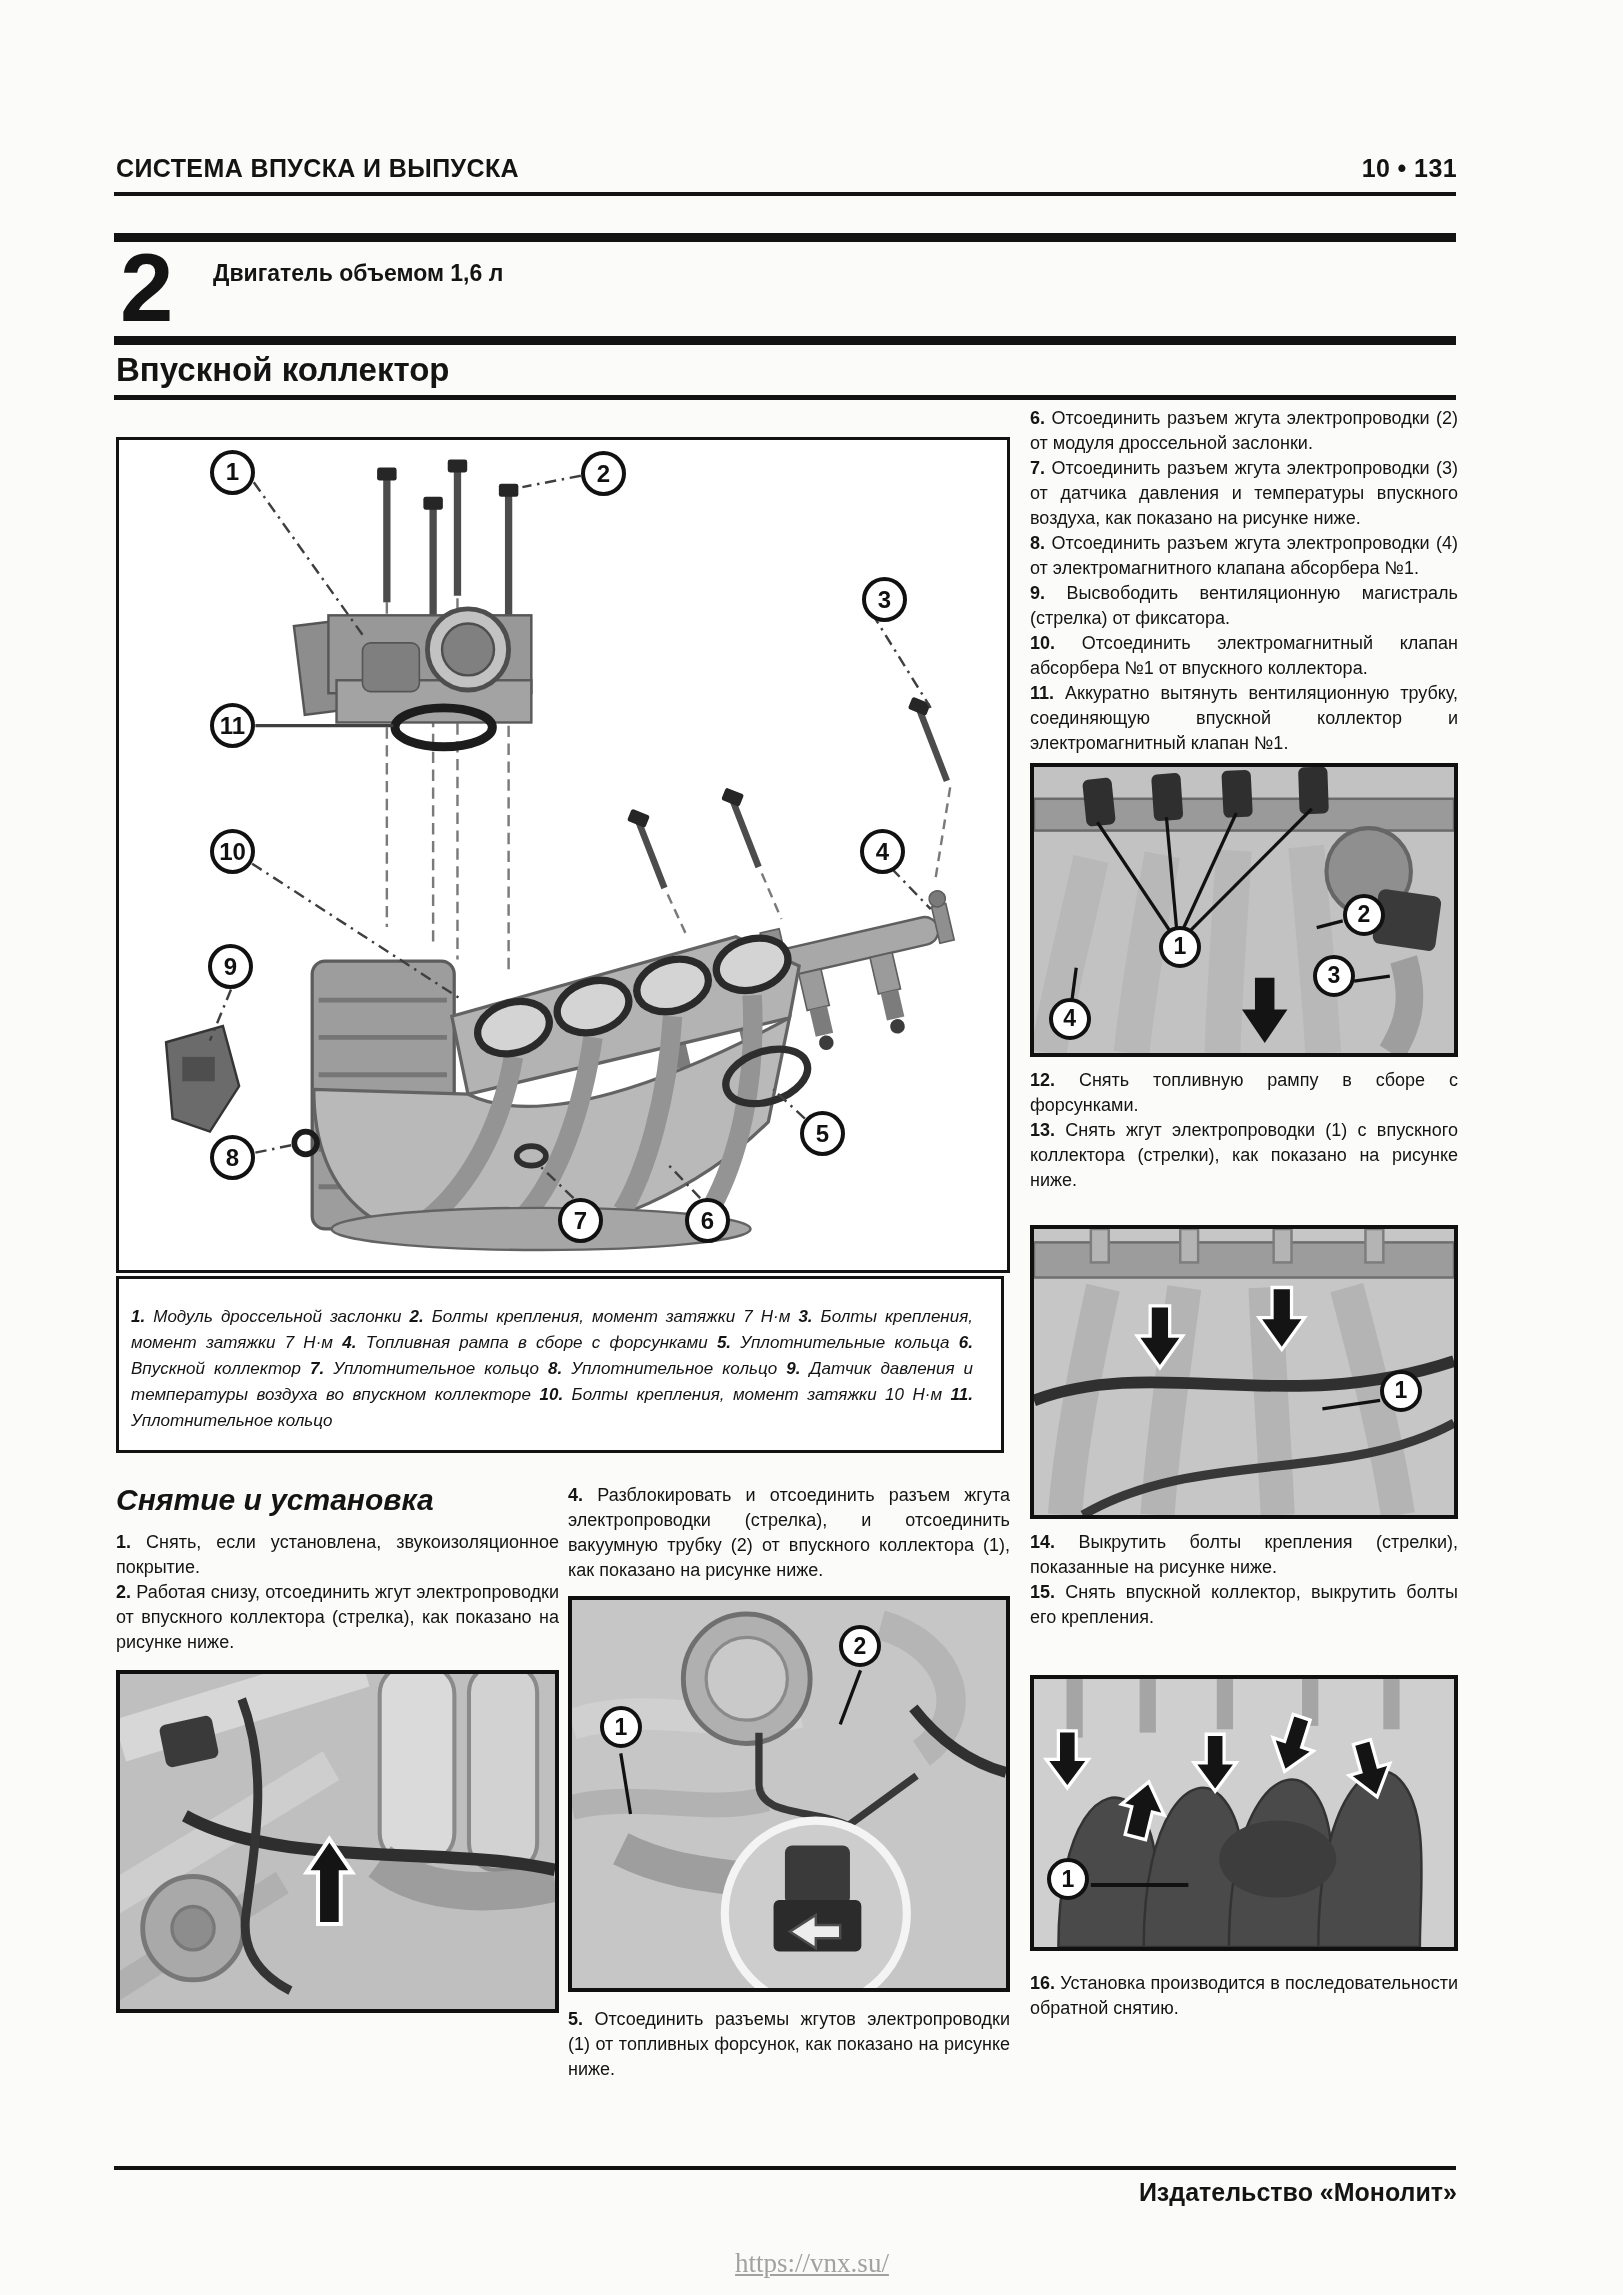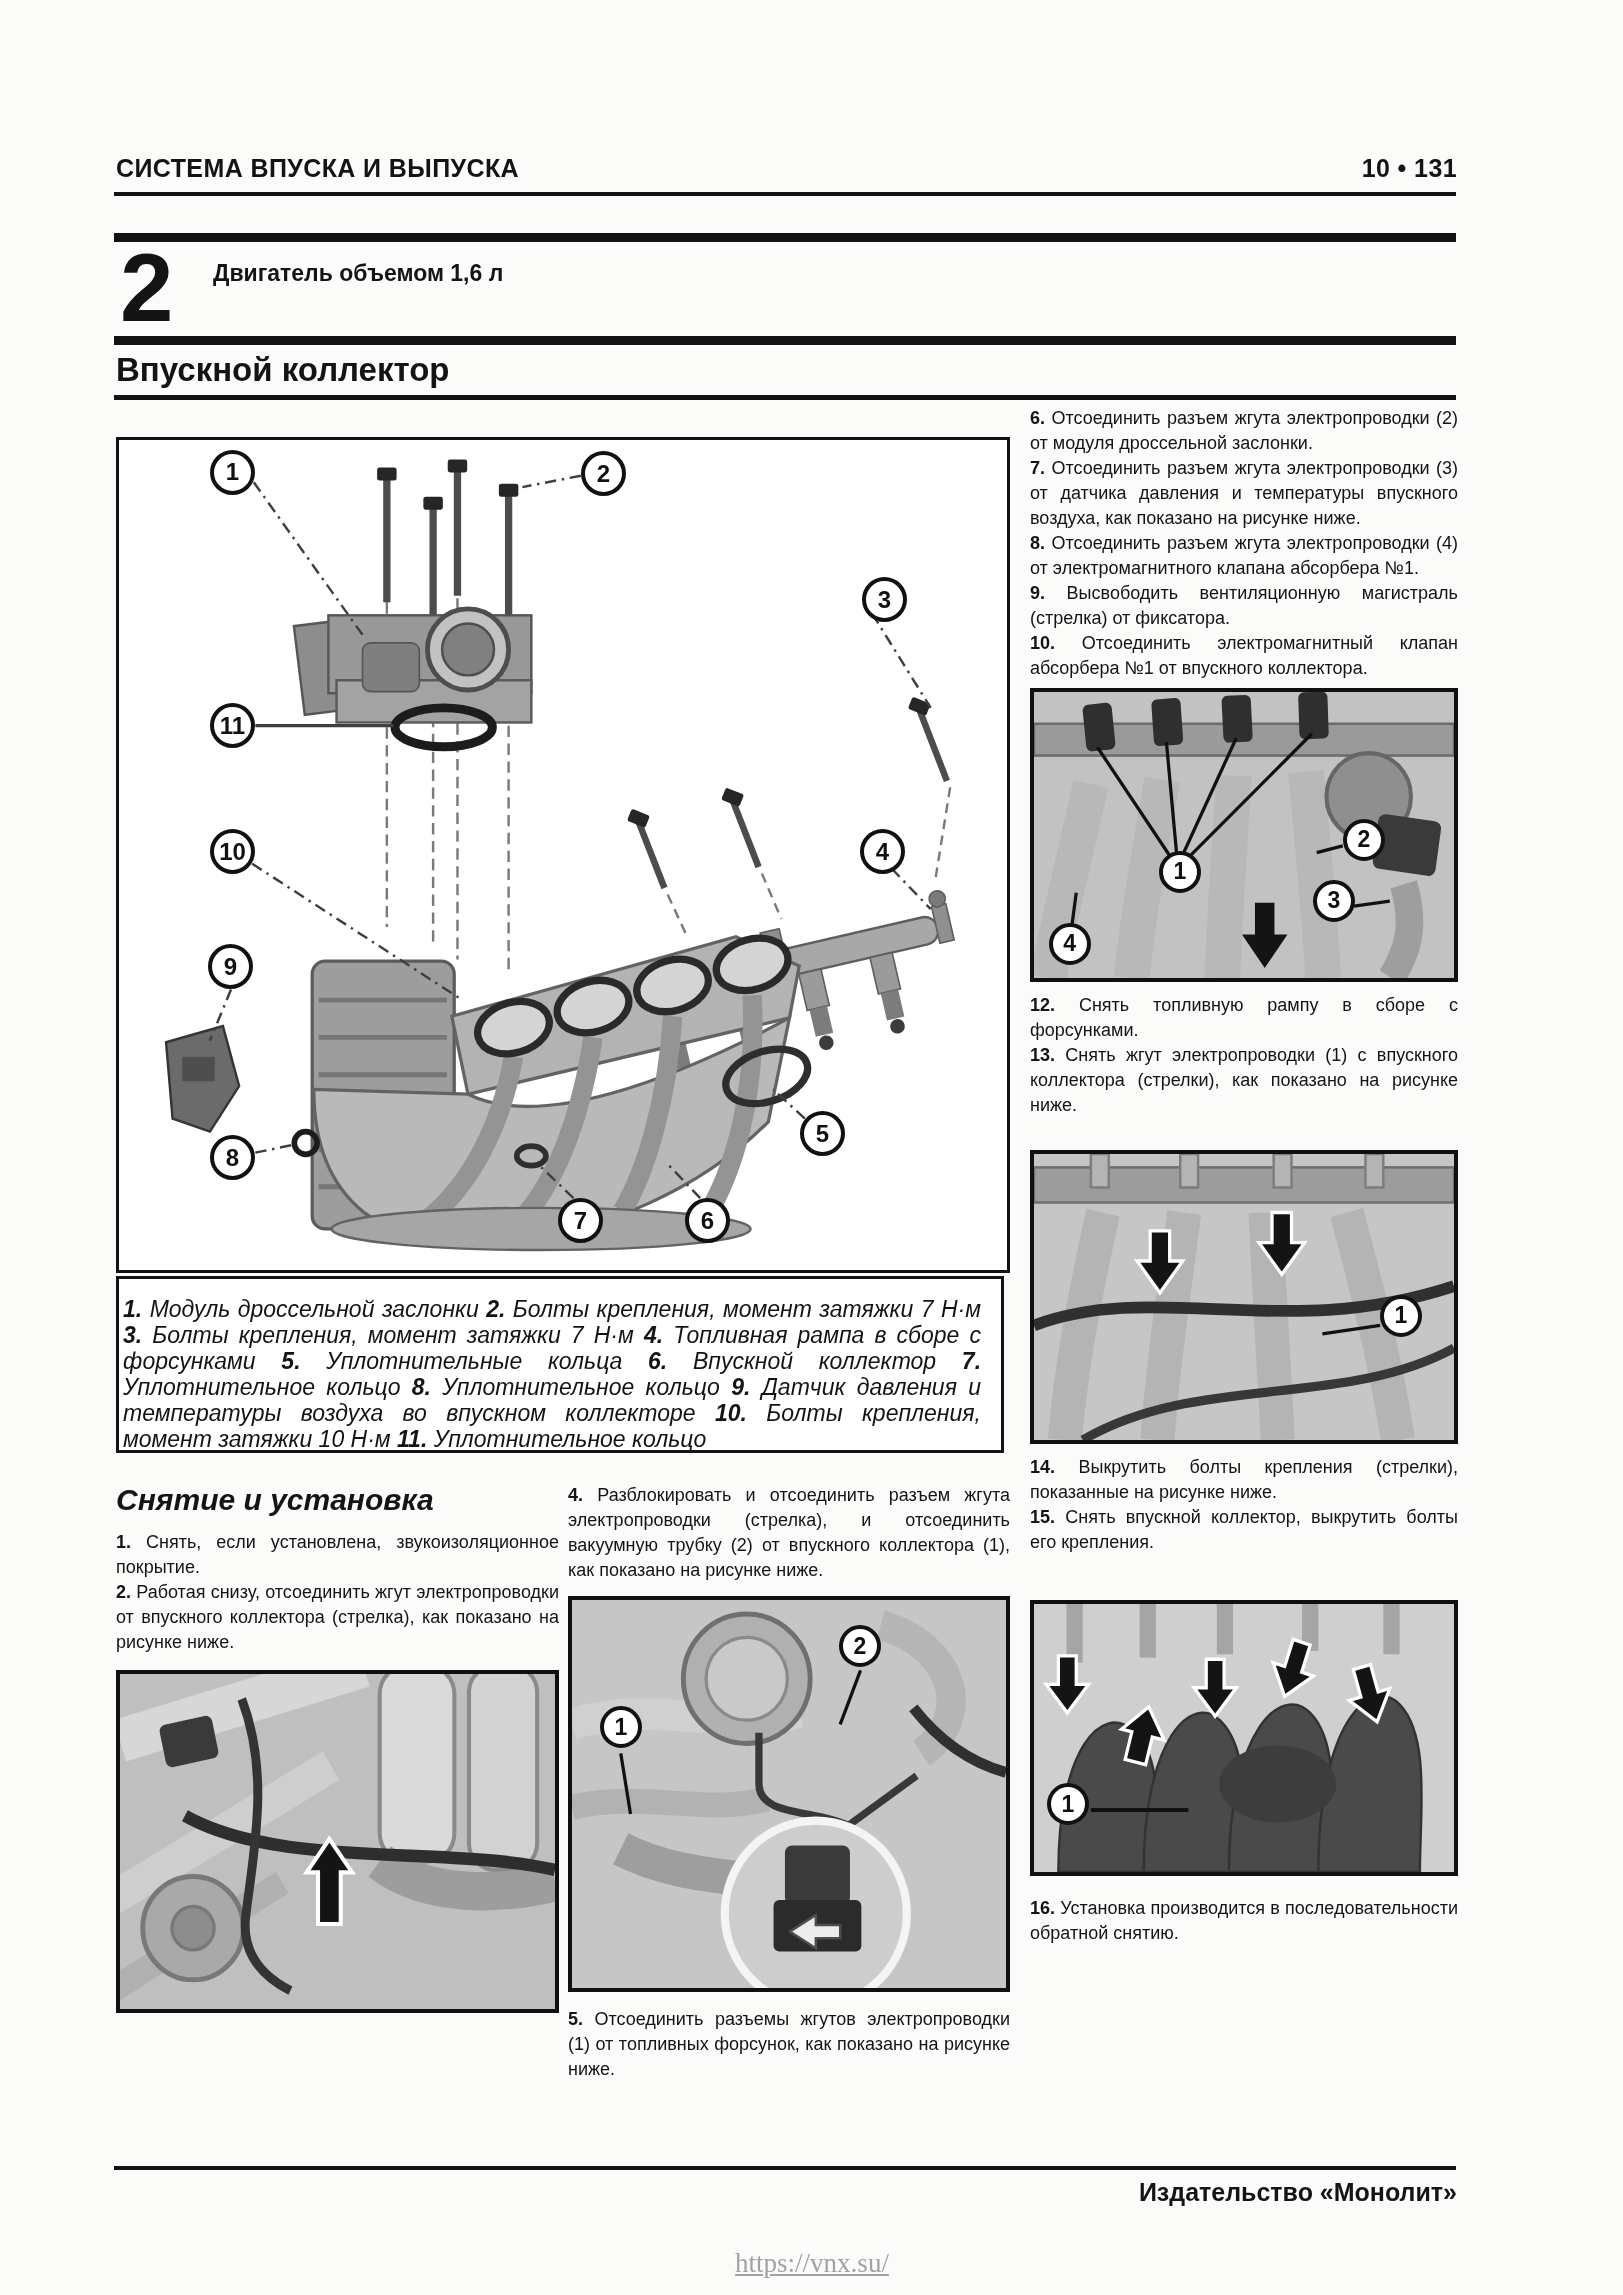--- a/index.html
+++ b/index.html
@@ -11,21 +11,21 @@
   .abs{position:absolute;}
   .rule{position:absolute;left:114px;width:1342px;background:#131313;}
   .hdr-text{font-size:25px;font-weight:bold;letter-spacing:0.4px;white-space:nowrap;}
   #section-number{font-size:96px;font-weight:bold;line-height:.92;letter-spacing:-1.6px;}
   #section-title{font-size:23px;font-weight:bold;white-space:nowrap;}
   #subsection-title{font-size:33px;font-weight:bold;white-space:nowrap;}
   .panel{position:absolute;border:3.2px solid #131313;background:#fff;}
   .col{position:absolute;}
   .step{margin:0;text-align:justify;font-size:18px;line-height:25px;}
   .step b{font-weight:bold;}
-  #caption-text{font-style:italic;font-size:23px;line-height:26px;text-align:justify;padding:13px 16px 0 0;margin:4px;}
+  #caption-text{font-style:italic;font-size:17px;line-height:26px;text-align:justify;padding:13px 16px 0 0;margin:12px;}
   .cap-n{font-weight:bold;font-style:italic;}
   .cap-t{font-style:italic;}
   #removal-heading{font-size:30px;font-weight:bold;font-style:italic;margin:0 0 13px 0;}
   .photo{position:relative;border:4px solid #101010;background:#c4c4c4;overflow:hidden;}
   .photo svg{position:absolute;left:0;top:0;width:100%;height:100%;}
   .co{
     position:absolute;width:42px;height:42px;border:4px solid #111;border-radius:50%;
     background:#fff;display:flex;align-items:center;justify-content:center;
     font-size:23px;font-weight:bold;color:#111;box-sizing:border-box;z-index:5;
   }
@@ -250,20 +250,21 @@
 
   <p class="step" style="margin-top:14.6px;"><b>5.</b> <span>Отсоединить разъемы жгутов электропроводки (1) от топливных форсунок, как показано на рисунке ниже.</span></p>
 </div>
 
 <div class="col" style="left:1030px;top:406px;width:428px;">
   <p class="step"><b>6.</b> <span>Отсоединить разъем жгута электропроводки (2) от модуля дроссельной заслонки.</span></p>
   <p class="step"><b>7.</b> <span>Отсоединить разъем жгута электропроводки (3) от датчика давления и температуры впускного воздуха, как показано на рисунке ниже.</span></p>
   <p class="step"><b>8.</b> <span>Отсоединить разъем жгута электропроводки (4) от электромагнитного клапана абсорбера №1.</span></p>
   <p class="step"><b>9.</b> <span>Высвободить вентиляционную магистраль (стрелка) от фиксатора.</span></p>
   <p class="step"><b>10.</b> <span>Отсоединить электромагнитный клапан абсорбера №1 от впускного коллектора.</span></p>
+  <p class="step"><b>11.</b> <span>Аккуратно вытянуть вентиляционную трубку, соединяющую впускной коллектор и электромагнитный клапан №1.</span></p>
 
   <div class="photo" style="width:420px;height:286px;margin:6.5px 0 11.4px 0;">
     <svg viewBox="0 0 517 342" preserveAspectRatio="none">
       <rect width="517" height="342" fill="#c2c2c2"></rect>
       <rect x="0" y="38" width="517" height="38" fill="#9a9a9a" stroke="#6b6b6b" stroke-width="3"></rect>
       <g fill="#2f2f2f">
         <rect x="62" y="14" width="36" height="56" rx="7" transform="rotate(-6 80 42)"></rect>
         <rect x="146" y="8" width="36" height="56" rx="7" transform="rotate(-4 164 36)"></rect>
         <rect x="232" y="4" width="36" height="56" rx="7" transform="rotate(-3 250 32)"></rect>
         <rect x="326" y="0" width="36" height="56" rx="7" transform="rotate(-2 344 28)"></rect>

